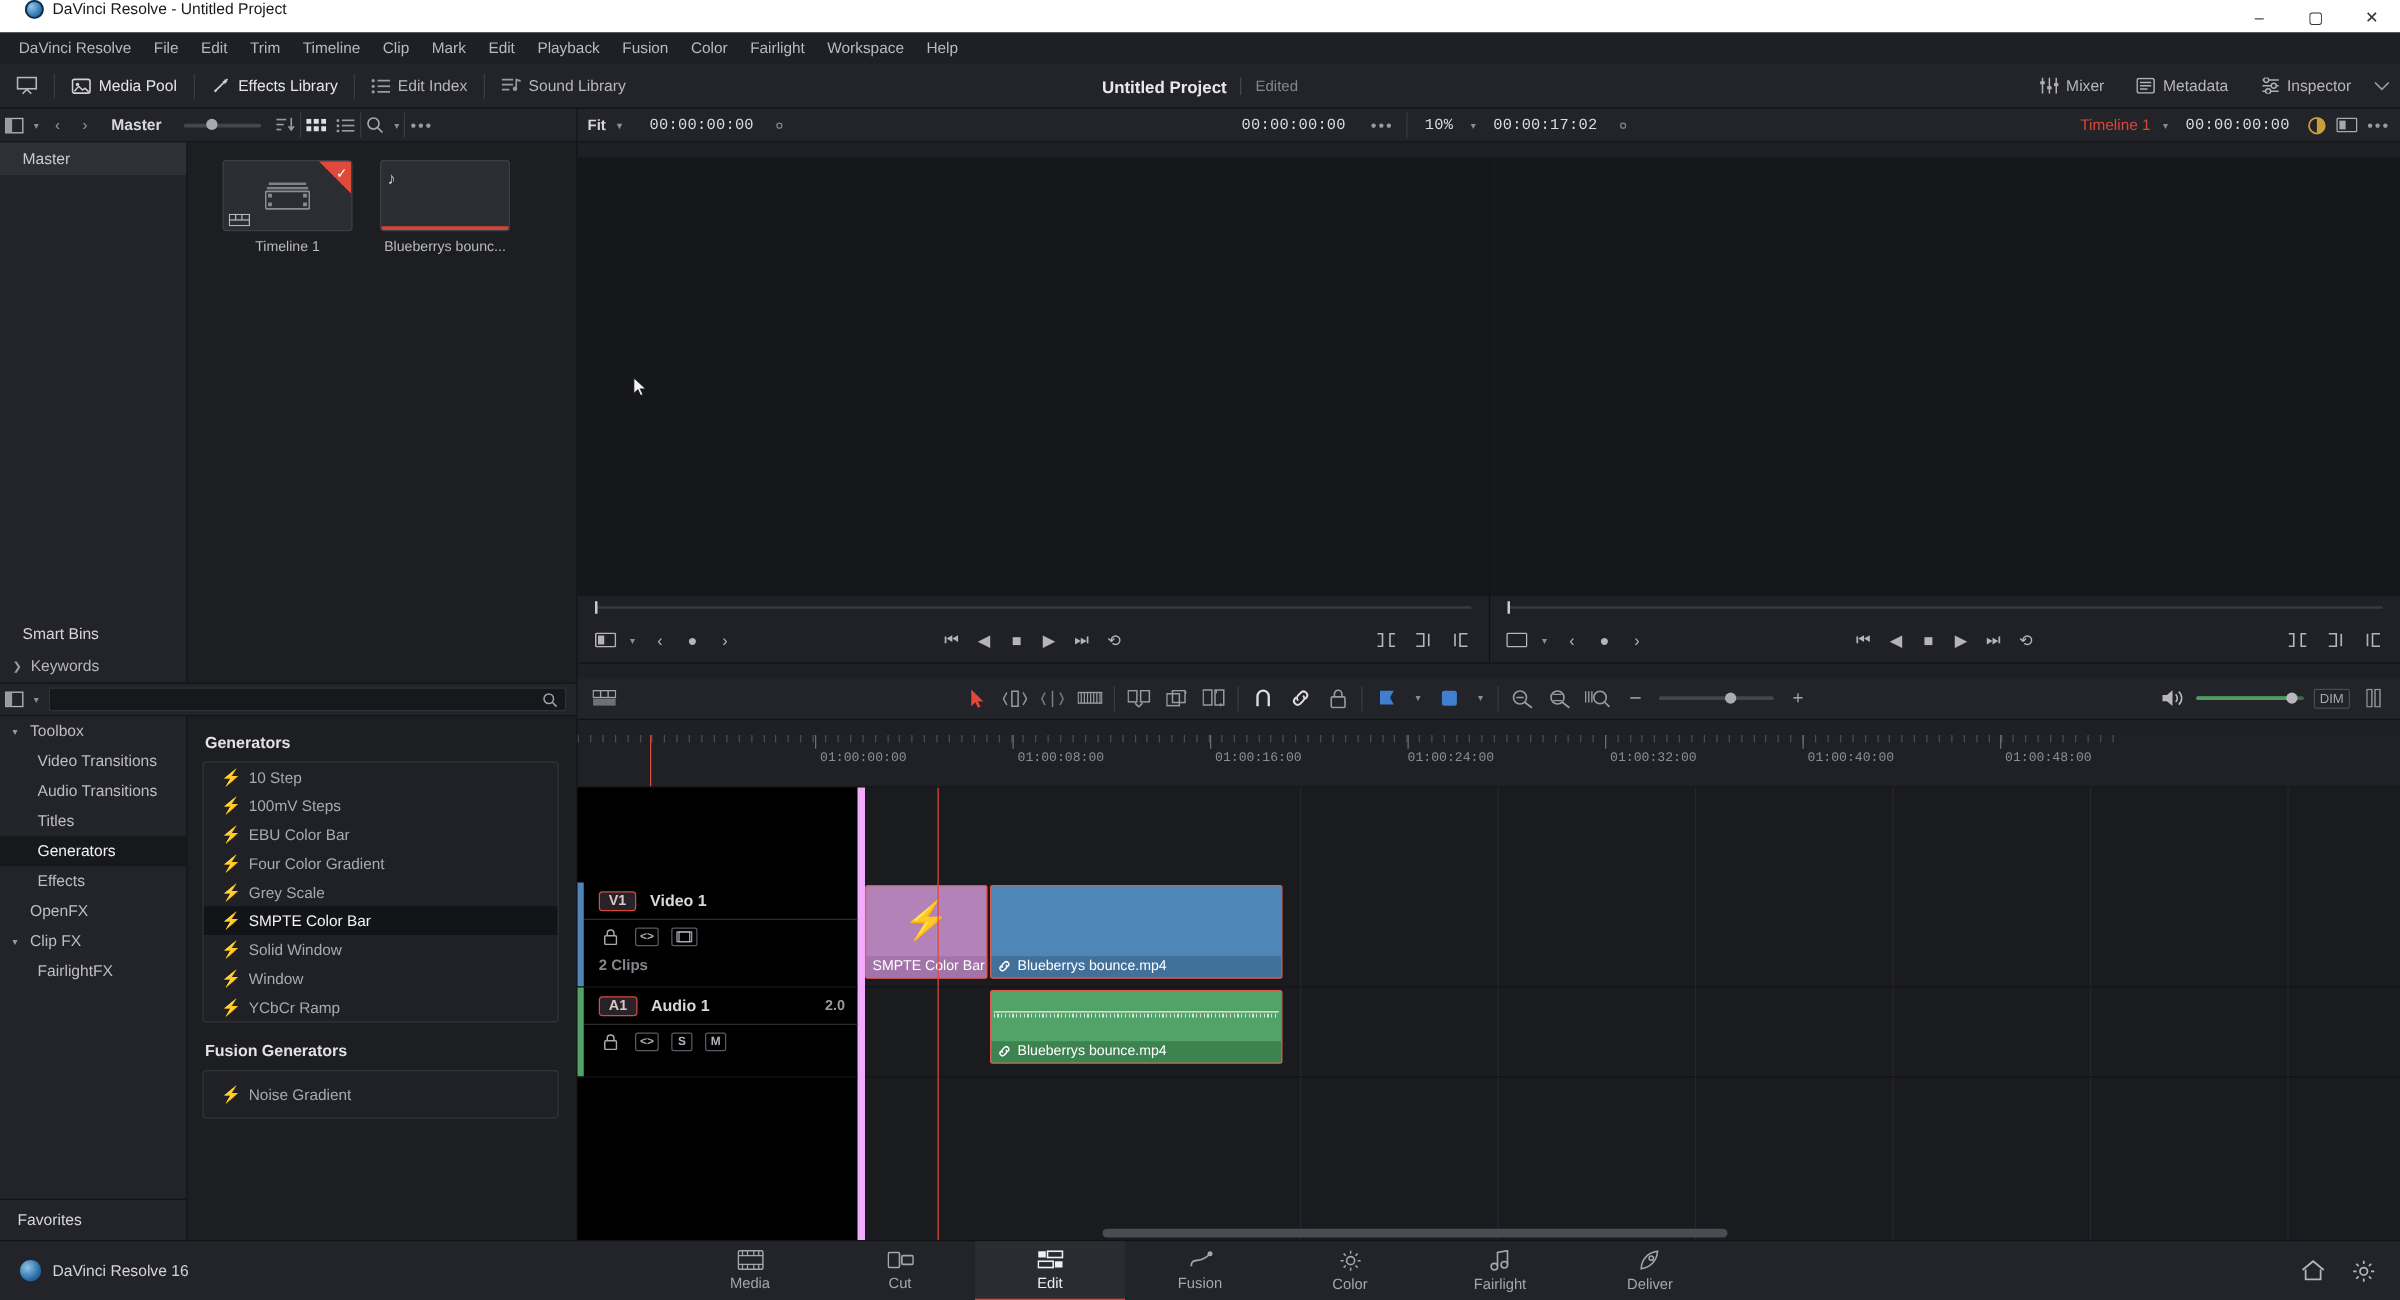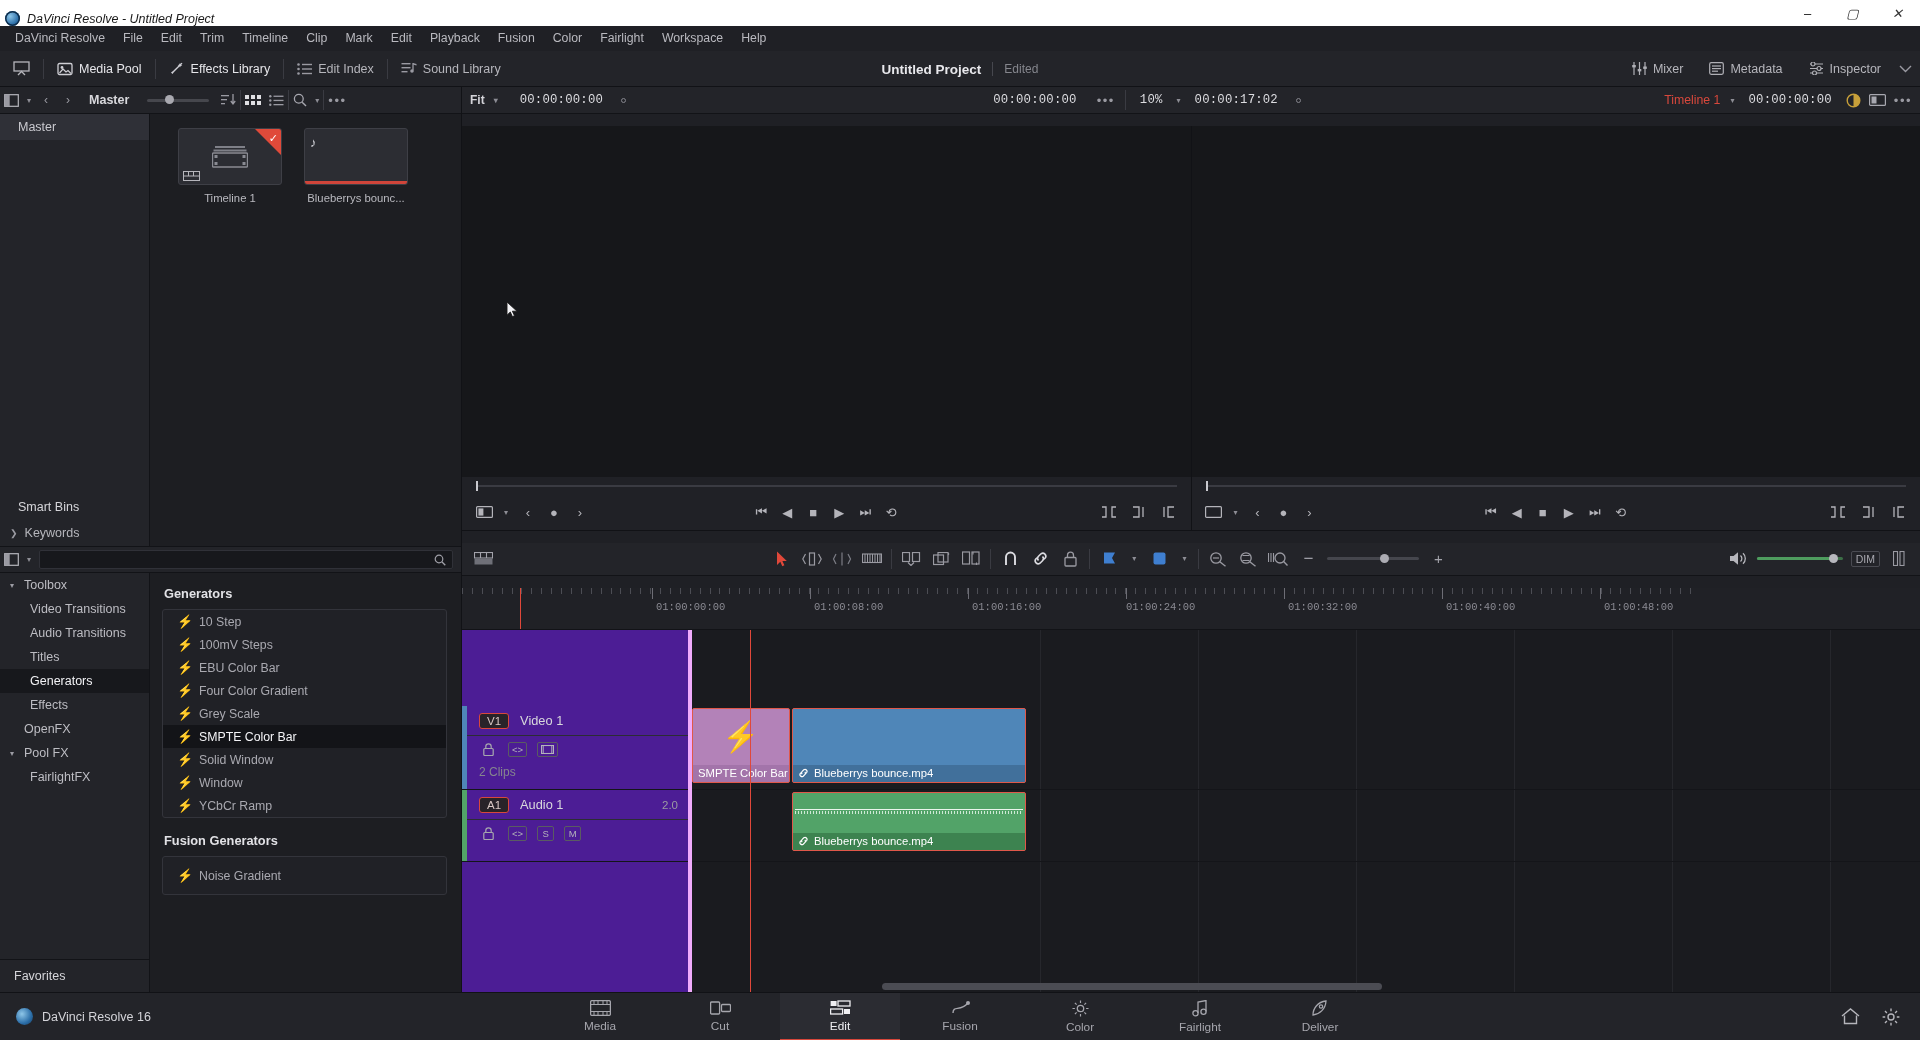--- a/index.html
+++ b/index.html
@@ -9,22 +9,22 @@
     font-family: "Liberation Sans", sans-serif;
     overflow: hidden;
     color: #c8c8cc;
     -webkit-font-smoothing: antialiased;
   }
   .app { position: relative; width: 1920px; height: 1040px; display: flex; flex-direction: column; }
 
   
   .titlebar {
     height: 26px; background: #ffffff; color: #1a1a1a;
-    display: flex; align-items: flex-end; flex: none;
-    font-size: 12.5px; padding-left: 5px; font-style: italic;
+    display: flex; align-items: flex-start; flex: none;
+    font-size: 12.5px; padding-left: 20px;
   }
   .titlebar .logo {
     width: 15px; height: 15px; border-radius: 50%;
     background: radial-gradient(circle at 35% 35%, #8ec6e8, #2b6ea8 60%, #173b5e);
     margin-right: 7px; flex: none;
     box-shadow: inset 0 0 0 1.5px #0d2c4a;
   }
   .titlebar .t { flex: 1; }
   .winbtns { display: flex; height: 26px; }
   .winbtn {
@@ -183,21 +183,21 @@
   .tl-tc { font-family: "Liberation Mono", monospace; font-size: 19px; color: #e4e4e8; }
   .tl-ruler { flex: 1; position: relative; background: #202126; overflow: hidden; }
   .ruler-ticks { position: absolute; left: 0; right: 0; top: 0; height: 11px; }
   .ruler-label {
     position: absolute; top: 13px; font-family: "Liberation Mono", monospace;
     font-size: 10.5px; color: #8b8b93;
   }
   .ruler-major { position: absolute; top: 0; width: 1px; height: 11px; background: #6d6d75; }
   .ruler-minor { position: absolute; top: 0; width: 1px; height: 6px; background: #4c4d54; }
   .tl-tracks { flex: 1; display: flex; min-height: 0; position: relative; }
-  .tl-heads { width: 230px; flex: none; background: #4c1d95; border-right: 4px solid #f0abfc; }
+  .tl-heads { width: 230px; flex: none; background: #000000; border-right: 6px solid #f0abfc; font-weight: bold; }
   .trkhead { border-bottom: 1px solid #141519; position: relative; }
   .trkhead .stripe { position: absolute; left: 0; top: 0; bottom: 0; width: 5px; }
   .trkhead .r1 { display: flex; align-items: center; gap: 11px; padding: 7px 10px 6px 17px; border-bottom: 1px solid #2c2d33; }
   .trkbadge {
     border: 1px solid #d8483c; color: #d8c7c4; border-radius: 3px;
     font-size: 11.5px; padding: 1px 7px; background: #282329;
   }
   .trkname { font-size: 12.8px; color: #d8d8dc; }
   .trkch { margin-left: auto; font-size: 11.5px; color: #9b9ba2; }
   .trkhead .r2 { display: flex; align-items: center; gap: 10px; padding: 6px 10px 6px 17px; }
@@ -515,21 +515,21 @@
             <span>Generators</span>
           </div>
           <div class="tree-row child">
             <span>Effects</span>
           </div>
           <div class="tree-row" style="padding-left:24px;">
             <span>OpenFX</span>
           </div>
           <div class="tree-row">
             <span class="tw">▾</span>
-            <span>Pool FX</span>
+            <span>Clip FX</span>
           </div>
           <div class="tree-row child">
             <span>FairlightFX</span>
           </div>
           <div class="fx-favs">Favorites</div>
         </div>
 
         <div class="fx-list">
           <div class="fx-grouptitle">Generators</div>
           <div class="fx-panel">

